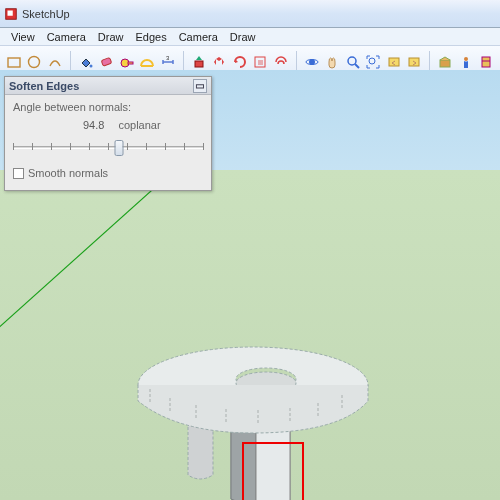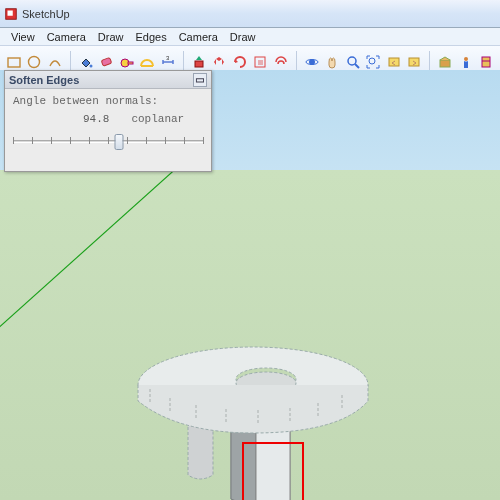--- a/index.html
+++ b/index.html
@@ -18,26 +18,26 @@
   .tool-sep { width:6px; height:22px; margin:0 2px; background:linear-gradient(to right, transparent 2px,#c0cde0 2px,#c0cde0 3px,transparent 3px); }
   
   .viewport { position:absolute; left:0; top:70px; width:500px; height:430px; overflow:hidden; }
   .sky { position:absolute; inset:0; background:linear-gradient(#b8dbf0 0%, #c9e4f4 28%, #d5ead8 32%, #c5dbb8 100%); }
   .grass { position:absolute; left:0; top:100px; right:0; bottom:0; background:linear-gradient(#cbe1be,#c2d8b4); }
   .axis { position:absolute; left:-20px; top:95px; width:200px; height:180px; }
   .axis-line{ stroke:#1aa01a; stroke-width:1.2; }
   
   .highlight-box { position:absolute; border:2px solid #e00; }
   
-  .panel { position:absolute; left:4px; top:70px; width:208px; background:#ececec; border:1px solid #999; font-size:11px; box-shadow:1px 1px 3px rgba(0,0,0,.25);}
+  .panel { position:absolute; left:4px; top:76px; width:208px; background:#ececec; border:1px solid #999; font-size:11px; box-shadow:1px 1px 3px rgba(0,0,0,.25);}
   .panel-header{ background:linear-gradient(#e6e9ee,#d4d8df); height:18px; display:flex; align-items:center; justify-content:space-between; padding:0 4px; border-bottom:1px solid #b5b9c0; color:#3a4a66; font-weight:bold; font-size:11px;}
   .panel-header .panel-close{ width:14px;height:14px; border:1px solid #9aa4b3; background:#e8edf5; display:flex; align-items:center; justify-content:center; font-size:10px; color:#445;}
-  .panel-body{ padding:6px 8px 10px; color:#666;font-family:Liberation Mono, monospace; }
+  .panel-body{ padding:6px 8px 10px; color:#666; }
   .panel-label{ margin-bottom:6px;}
-  .panel-value-row{ display:flex; align-items:flex-start; margin-bottom:0; padding-left:70px; gap:22px; color:#666;}
+  .panel-value-row{ display:flex; align-items:flex-start; margin-bottom:0; padding-left:70px; gap:14px; color:#666;}
   .panel-value{ color:#5a5a5a; font-size:11px;}
   .slider-track{ margin:6px 0 10px; height:20px; display:flex; align-items:center; position:relative;}
   .track{ height:3px; flex:1; background:#d9d9d9; border-top:1px solid #aaa; border-bottom:1px solid #fff; position:relative;}
   .track .tick{ position:absolute; top:-4px; width:1px; height:7px; background:#888;}
   .thumb{ position:absolute; top:3px; width:9px; height:16px; background:linear-gradient(#f4f7fb,#d4deea); border:1px solid #8898aa; border-radius:2px; transform:translateX(-50%);}
   .check-row{ display:flex; gap:18px; align-items:center; color:#666; font-size:11px;}
   .check{ width:11px; height:11px; border:1px solid #888; background:#fff; display:inline-block; margin-right:4px; vertical-align:middle; position:relative; top:-1px;}
   
   .model3d { position:absolute; left:118px; top:235px; width:300px; height:220px; }
   .model3d svg{ width:100%; height:100%; }
@@ -269,15 +269,16 @@
           <div class="tick" style="left:50%"></div>
         <div class="tick" style="left:60%"></div>
           <div class="tick" style="left:70%"></div>
         <div class="tick" style="left:80%"></div>
           <div class="tick" style="left:90%"></div>
         <div class="tick" style="left:100%"></div>
       </div>
       <div class="thumb" id="thumb" style="left: 56%;"></div>
     </div>
     <div class="check-row">
+      <label><span class="check"></span><span>Smooth normals</span></label>
     </div>
   </div>
 </div>
 
 </body></html>

